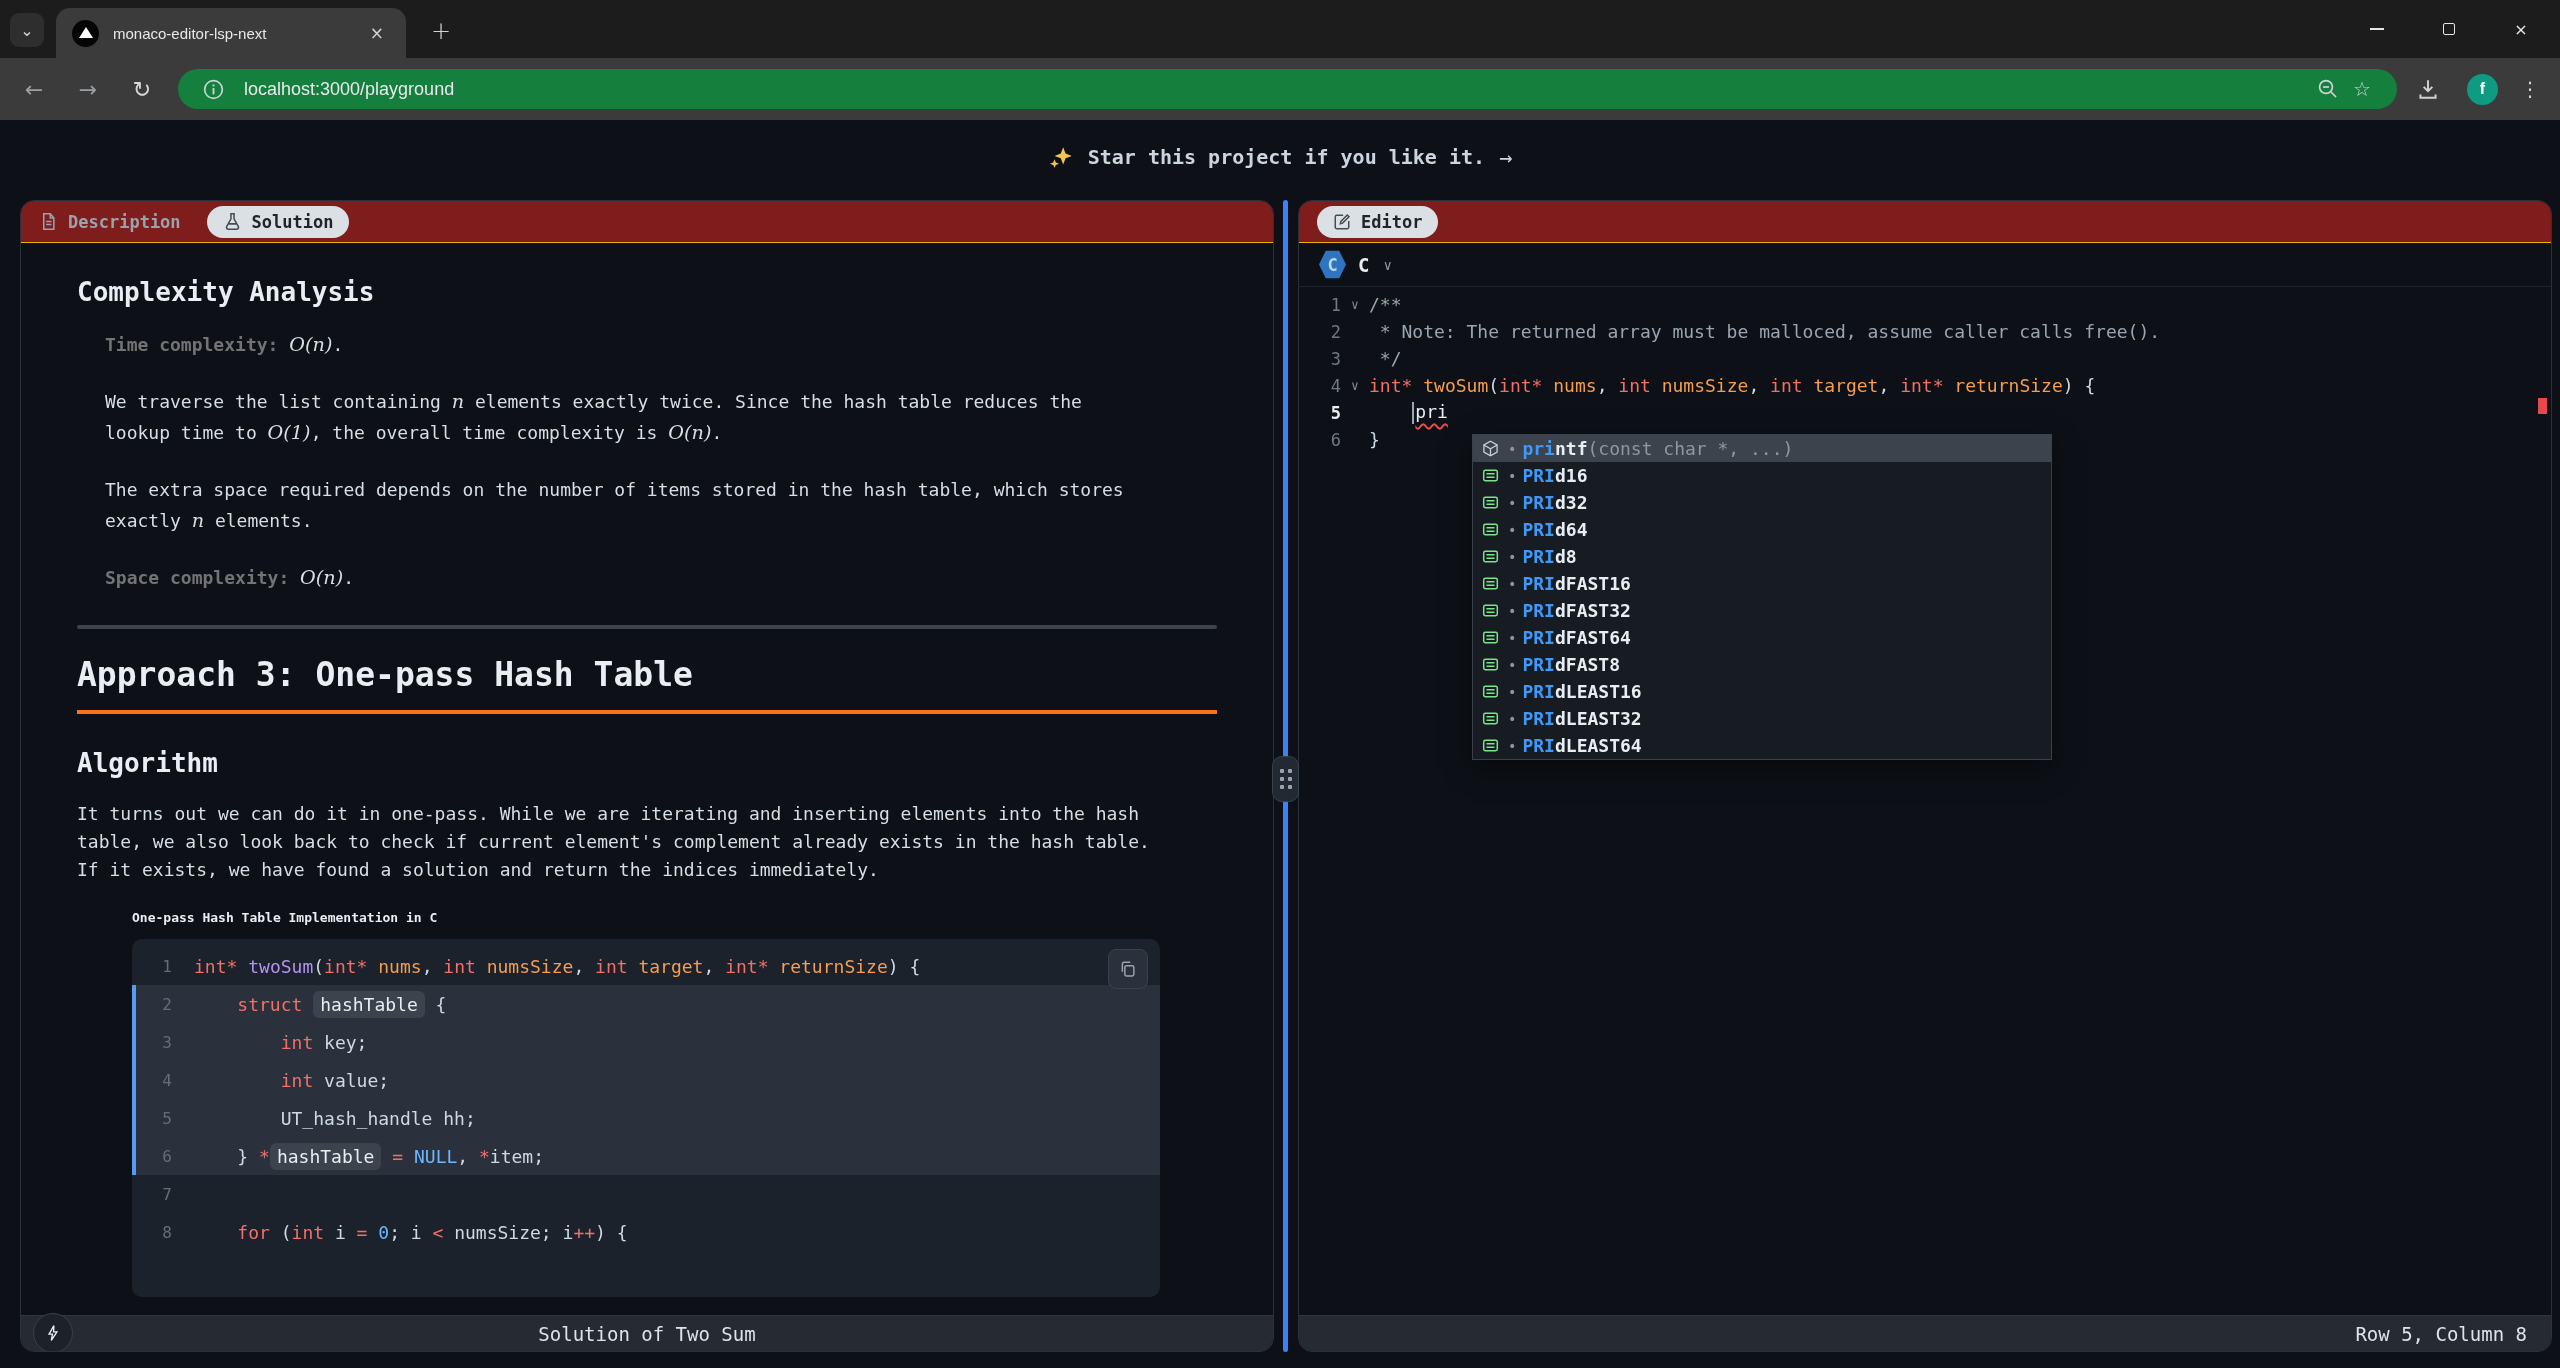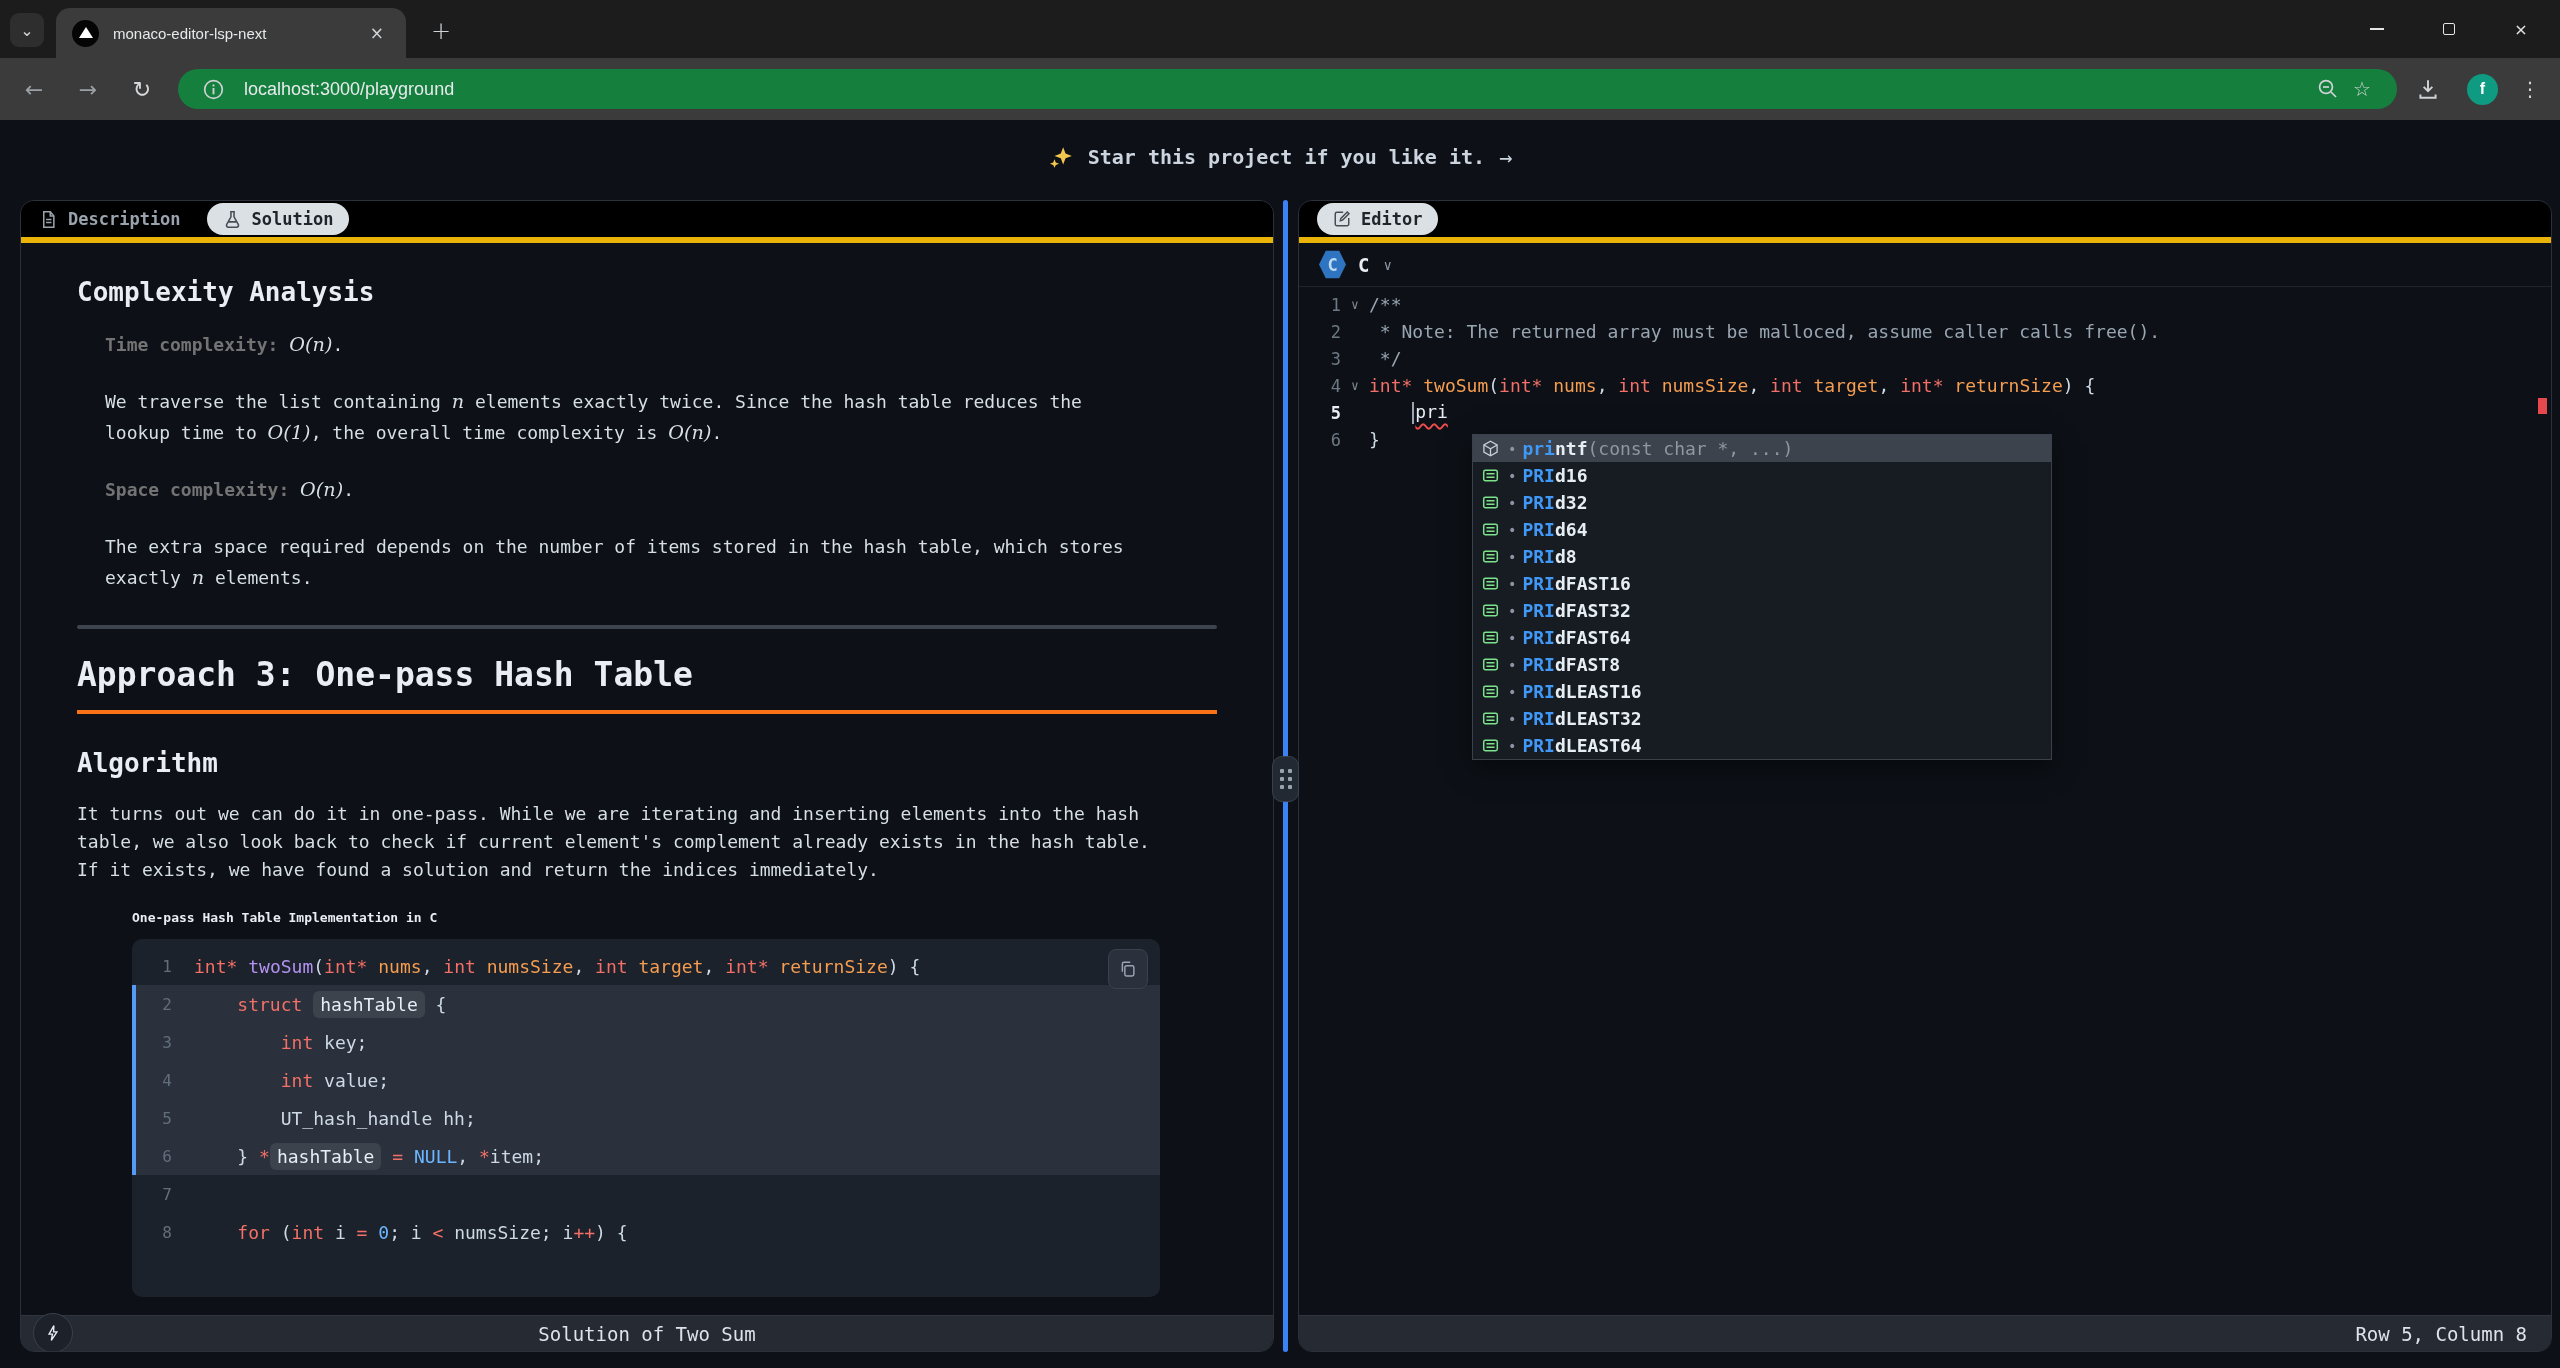--- a/index.html
+++ b/index.html
@@ -38,21 +38,21 @@
   
   .page { position:absolute; left:0; top:120px; width:2560px; height:1248px; background:#0d1117; }
   .banner { position:absolute; left:0; top:0; width:100%; height:74px; display:flex; align-items:center; justify-content:center; gap:14px; }
   .banner-text { color:#ccd5df; font-weight:700; font-size:20px; }
   .banner-arrow { color:#ccd5df; font-size:22px; }
 
   .main { position:absolute; left:20px; top:80px; width:2532px; height:1152px; display:flex; }
   .panel { background:#0d1117; border:1px solid #2a313b; border-radius:14px; display:flex; flex-direction:column; overflow:hidden; }
   .panel-left  { width:1254px; }
   .panel-right { flex:1; }
-  .phead { height:42px; background:#000000; border-bottom:6px solid #eab308; display:flex; align-items:center; padding:0 18px; gap:26px; flex:none; }
+  .phead { height:42px; background:#7f1d1d; border-bottom:1px solid #eab308; display:flex; align-items:center; padding:0 18px; gap:26px; flex:none; }
   .ptab-plain { display:flex; align-items:center; gap:10px; color:#9aa3ad; font-size:17px; font-weight:700; }
   .pill { display:flex; align-items:center; gap:10px; background:#dbe0e5; color:#20252c;
     border-radius:999px; height:32px; padding:0 16px; font-size:17px; font-weight:700; }
 
   .pfoot { height:36px; background:#262b33; border-top:1px solid #2e3540; flex:none; position:relative;
     display:flex; align-items:center; justify-content:center; color:#dde3ea; font-size:19px; }
   .boltbtn { position:absolute; left:12px; top:-3px; width:40px; height:40px; border-radius:50%;
     background:#1d222a; border:1px solid #39414c; display:flex; align-items:center; justify-content:center; }
 
   
@@ -209,22 +209,22 @@
               <path d="M4.6 10h6.8" stroke="#454c55" stroke-width="1.3"></path>
             </svg>
           <span>Solution</span>
         </span>
       </div>
 
       <div class="doc">
         <h3>Complexity Analysis</h3>
         <p><b class="lbl">Time complexity: </b><span class="mth">O(n)</span><span>.</span></p>
         <p><span>We traverse the list containing </span><span class="mth">n</span><span> elements exactly twice. Since the hash table reduces the</span><br><span>lookup time to </span><span class="mth">O(1)</span><span>, the overall time complexity is </span><span class="mth">O(n)</span><span>.</span></p>
+        <p><span>The extra space required depends on the number of items stored in the hash table, which stores</span><br><span>exactly </span><span class="mth">n</span><span> elements.</span></p>
         <p><b class="lbl">Space complexity: </b><span class="mth">O(n)</span><span>.</span></p>
-        <p><span>The extra space required depends on the number of items stored in the hash table, which stores</span><br><span>exactly </span><span class="mth">n</span><span> elements.</span></p>
         <hr>
         <h2>Approach 3: One-pass Hash Table</h2>
         <h3 style="margin-top:34px;">Algorithm</h3>
         <p class="wide" style="line-height:28px;"><span>It turns out we can do it in one-pass. While we are iterating and inserting elements into the hash</span><br><span>table, we also look back to check if current element's complement already exists in the hash table.</span><br><span>If it exists, we have found a solution and return the indices immediately.</span></p>
         <div class="codewrap">
           <div class="code-title">One-pass Hash Table Implementation in C</div>
           <div class="codeblock" id="left-code">
             <div class="copybtn">
               <svg width="18" height="18" viewBox="0 0 16 16">
                   <rect x="5.2" y="5.2" width="8" height="9" rx="1.5" fill="none" stroke="#9aa5b1" stroke-width="1.3"></rect>

